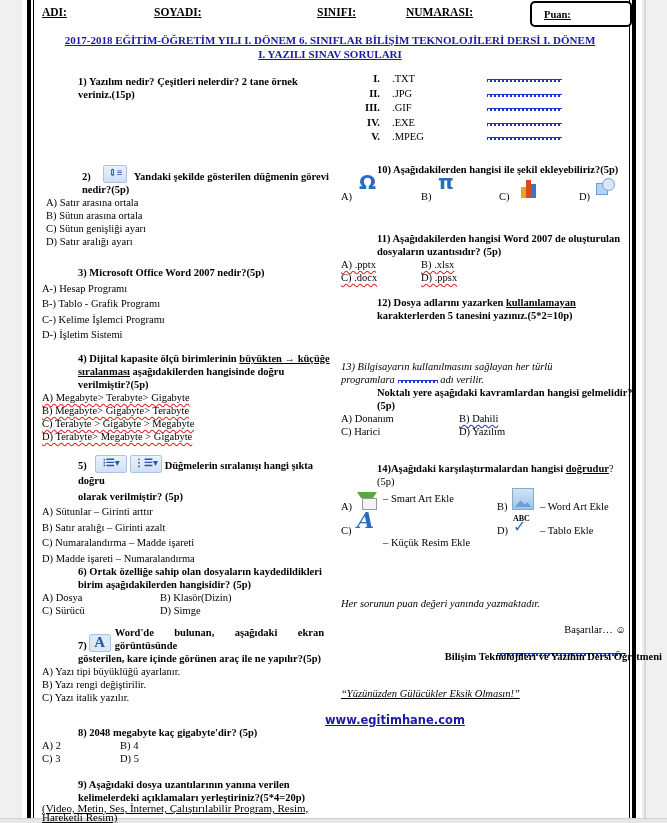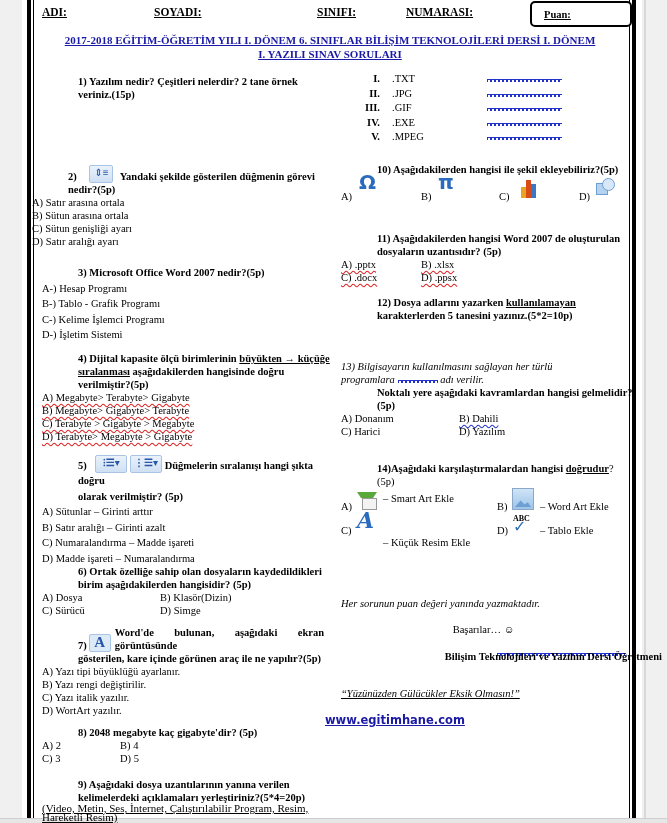--- a/index.html
+++ b/index.html
@@ -81,21 +81,21 @@
     <span>Puan:</span>
   </div>
 
 <div class="title">
   <div>2017-2018 EĞİTİM-ÖĞRETİM YILI I. DÖNEM 6. SINIFLAR BİLİŞİM TEKNOLOJİLERİ DERSİ I. DÖNEM</div>
   <div>I. YAZILI SINAV SORULARI</div>
 </div>
 
 <div class="q b" style="left:42px; top:75px; width:240px;">1) Yazılım nedir? Çeşitleri nelerdir? 2 tane örnek veriniz.(15p)</div>
 
-<div class="q" style="left:32px; top:165px; width:290px;">
+<div class="q" style="left:46px; top:165px; width:290px;">
   <div class="b">
     <span>2)</span>
     <span class="tbicon" style="margin:0 4px 0 10px; width:18px;">⇕≡</span>
     <span>Yandaki şekilde gösterilen düğmenin görevi</span>
   </div>
   <div class="b">nedir?(5p)</div>
   <span class="opt">A) Satır arasına ortala</span>
   <span class="opt">B) Sütun arasına ortala</span>
   <span class="opt">C) Sütun genişliği ayarı</span>
   <span class="opt">D) Satır aralığı ayarı</span>
@@ -145,21 +145,20 @@
 
 <div class="q" style="left:42px; top:626px; width:282px;">
   <div class="b" style="display:flex; justify-content:space-between; align-items:flex-end;">
     <span><span>7)</span><span class="tbicon" style="margin:0 4px 0 2px; width:16px; font-size:15px; font-weight:bold; background:#dce9f7;">A</span></span>
     <span style="flex:1; text-align:justify; text-align-last:justify;">Word'de bulunan, aşağıdaki ekran görüntüsünde</span>
   </div>
   <div class="b">gösterilen, kare içinde görünen araç ile ne yapılır?(5p)</div>
   <span class="opt">A) Yazı tipi büyüklüğü ayarlanır.</span>
   <span class="opt">B) Yazı rengi değiştirilir.</span>
   <span class="opt">C) Yazı italik yazılır.</span>
-  <span class="opt">D) WortArt yazılır.</span>
 </div>
 
 <div class="q" style="left:42px; top:726px; width:290px;">
   <div class="b">8) 2048 megabyte kaç gigabyte'dir? (5p)</div>
   <div class="two">
       <span style="width:78px">A) 2</span>
       <span>B) 4</span>
     </div>
   <div class="two">
       <span style="width:78px">C) 3</span>
@@ -272,17 +271,17 @@
     <span style="position:absolute; left:156px; top:36px;">D)</span>
     <span style="position:absolute; left:170px; top:24px; width:24px; height:24px;">
       <span style="position:absolute; left:2px; top:0; font-size:8px; font-weight:bold;">ABC</span>
       <span style="position:absolute; left:2px; top:8px; color:#2a6bbd; font-size:16px; font-weight:bold; font-family:'DejaVu Sans',sans-serif;">✓</span>
     </span>
     <span style="position:absolute; left:199px; top:36px;">– Tablo Ekle</span>
   </div>
 </div>
 
 <div class="q i" style="left:341px; top:597px; width:290px;">Her sorunun puan değeri yanında yazmaktadır.</div>
-<div class="q" style="left:341px; top:623px; width:285px; text-align:center;">Başarılar… ☺</div>
+<div class="q" style="left:341px; top:623px; width:285px; text-align:right;">Başarılar… ☺</div>
 <div style="position:absolute; left:497px; top:642px;"><span class="squig" style="width:128px;"></span></div>
 <div class="q b" style="left:341px; top:650px; width:285px; text-align:right;">Bilişim Teknolojileri ve Yazılım Dersi Öğretmeni</div>
 <div class="q i u" style="left:341px; top:687px; width:290px;">“Yüzünüzden Gülücükler Eksik Olmasın!”</div>
 <div style="position:absolute; left:325px; top:713px;" class="link">www.egitimhane.com</div>
 
 </body></html>

